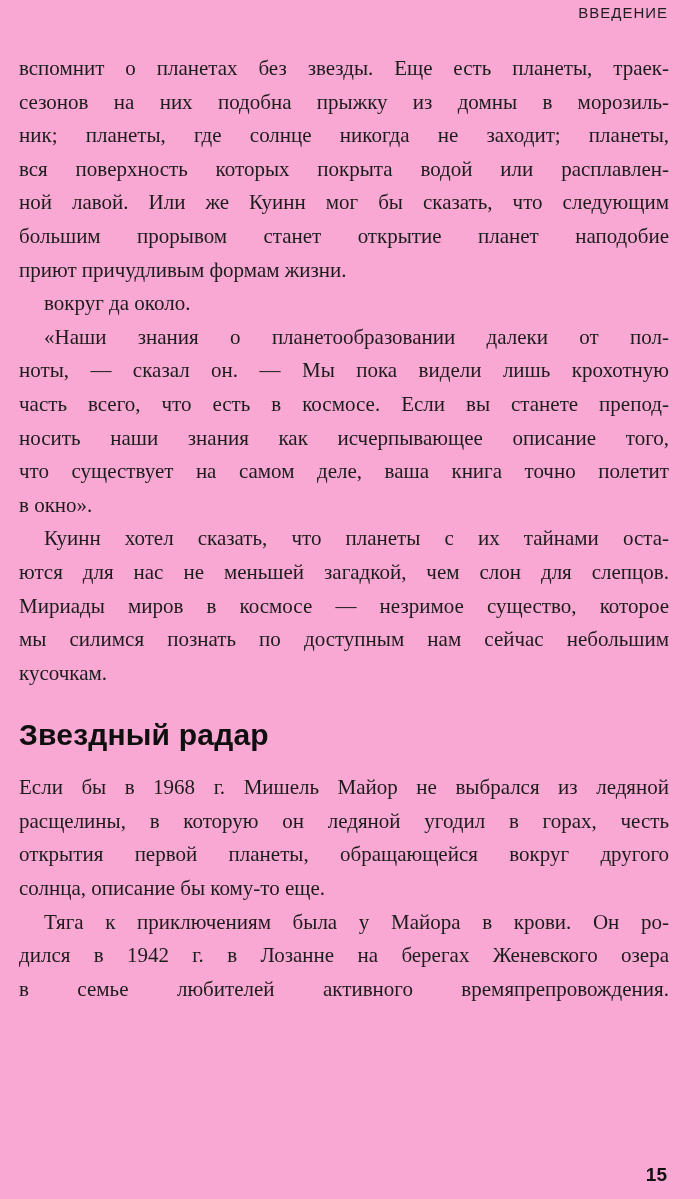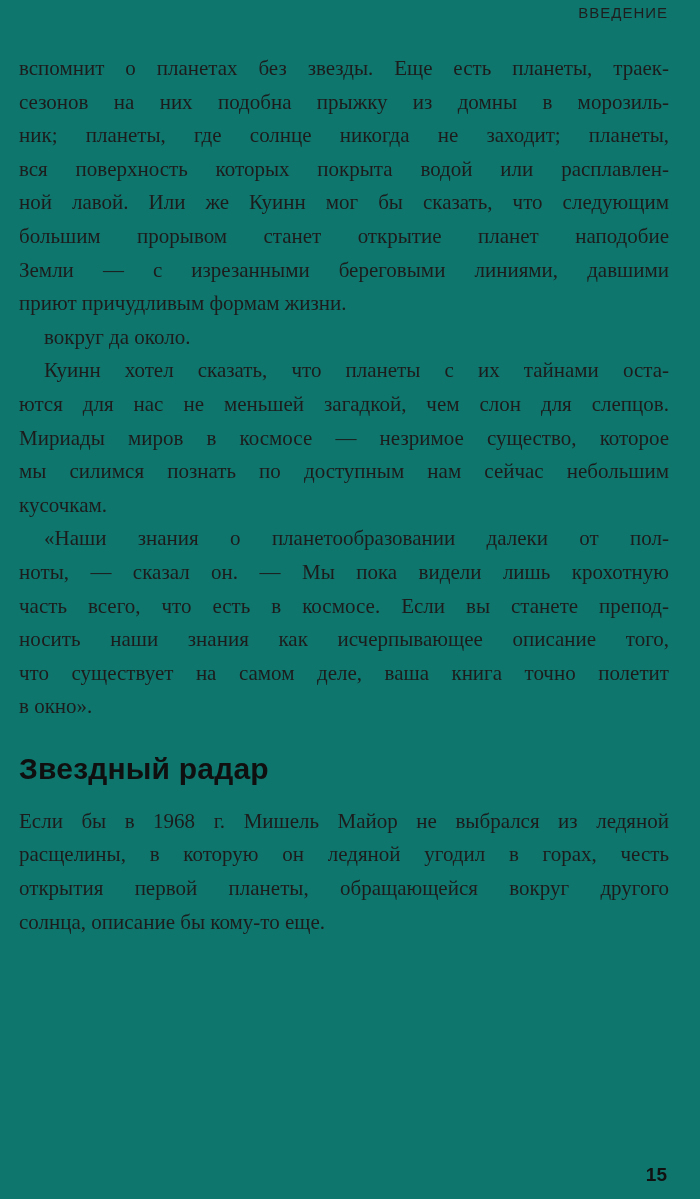--- a/index.html
+++ b/index.html
@@ -4,21 +4,21 @@
 <style>
   html, body {
     margin: 0;
     padding: 0;
     background: #ffffff;
   }
   .page {
     position: relative;
     width: 700px;
     height: 1199px;
-    background: #0f766e;
+    background: #f9a8d4;
     overflow: hidden;
     font-family: "Liberation Serif", "DejaVu Serif", serif;
     color: #1c1c1c;
   }
   .running-header {
     position: absolute;
     top: 4px;
     right: 32px;
     font-family: "Liberation Sans", "DejaVu Sans", sans-serif;
     font-size: 15px;
@@ -76,49 +76,53 @@
 
   <div class="body-text">
     <section id="before-heading">
         <div class="para">
           <div class="line">вспомнит о планетах без звезды. Еще есть планеты, траек-</div>
           <div class="line">сезонов на них подобна прыжку из домны в морозиль-</div>
           <div class="line">ник; планеты, где солнце никогда не заходит; планеты,</div>
           <div class="line">вся поверхность которых покрыта водой или расплавлен-</div>
           <div class="line">ной лавой. Или же Куинн мог бы сказать, что следующим</div>
           <div class="line">большим прорывом станет открытие планет наподобие</div>
-          <div class="line">Земли — с изрезанными береговыми линиями, давшими</div>
           <div class="line last">приют причудливым формам жизни.</div>
         </div>
         <div class="para indent">
           <div class="line last">вокруг да около.</div>
-        </div>
-        <div class="para indent">
-          <div class="line">Куинн хотел сказать, что планеты с их тайнами оста-</div>
-          <div class="line">ются для нас не меньшей загадкой, чем слон для слепцов.</div>
-          <div class="line">Мириады миров в космосе — незримое существо, которое</div>
-          <div class="line">мы силимся познать по доступным нам сейчас небольшим</div>
-          <div class="line last">кусочкам.</div>
         </div>
         <div class="para indent">
           <div class="line">«Наши знания о планетообразовании далеки от пол-</div>
           <div class="line">ноты, — сказал он. — Мы пока видели лишь крохотную</div>
           <div class="line">часть всего, что есть в космосе. Если вы станете препод-</div>
           <div class="line">носить наши знания как исчерпывающее описание того,</div>
           <div class="line">что существует на самом деле, ваша книга точно полетит</div>
           <div class="line last">в окно».</div>
+        </div>
+        <div class="para indent">
+          <div class="line">Куинн хотел сказать, что планеты с их тайнами оста-</div>
+          <div class="line">ются для нас не меньшей загадкой, чем слон для слепцов.</div>
+          <div class="line">Мириады миров в космосе — незримое существо, которое</div>
+          <div class="line">мы силимся познать по доступным нам сейчас небольшим</div>
+          <div class="line last">кусочкам.</div>
         </div>
       </section>
 
     <h2 class="section-heading">Звездный радар</h2>
 
     <section id="after-heading">
         <div class="para">
           <div class="line">Если бы в 1968 г. Мишель Майор не выбрался из ледяной</div>
           <div class="line">расщелины, в которую он ледяной угодил в горах, честь</div>
           <div class="line">открытия первой планеты, обращающейся вокруг другого</div>
           <div class="line last">солнца, описание бы кому-то еще.</div>
         </div>
+        <div class="para indent">
+          <div class="line">Тяга к приключениям была у Майора в крови. Он ро-</div>
+          <div class="line">дился в 1942 г. в Лозанне на берегах Женевского озера</div>
+          <div class="line">в семье любителей активного времяпрепровождения.</div>
+        </div>
       </section>
   </div>
 
   <div class="page-number">15</div>
 </div>
 
 </body></html>

